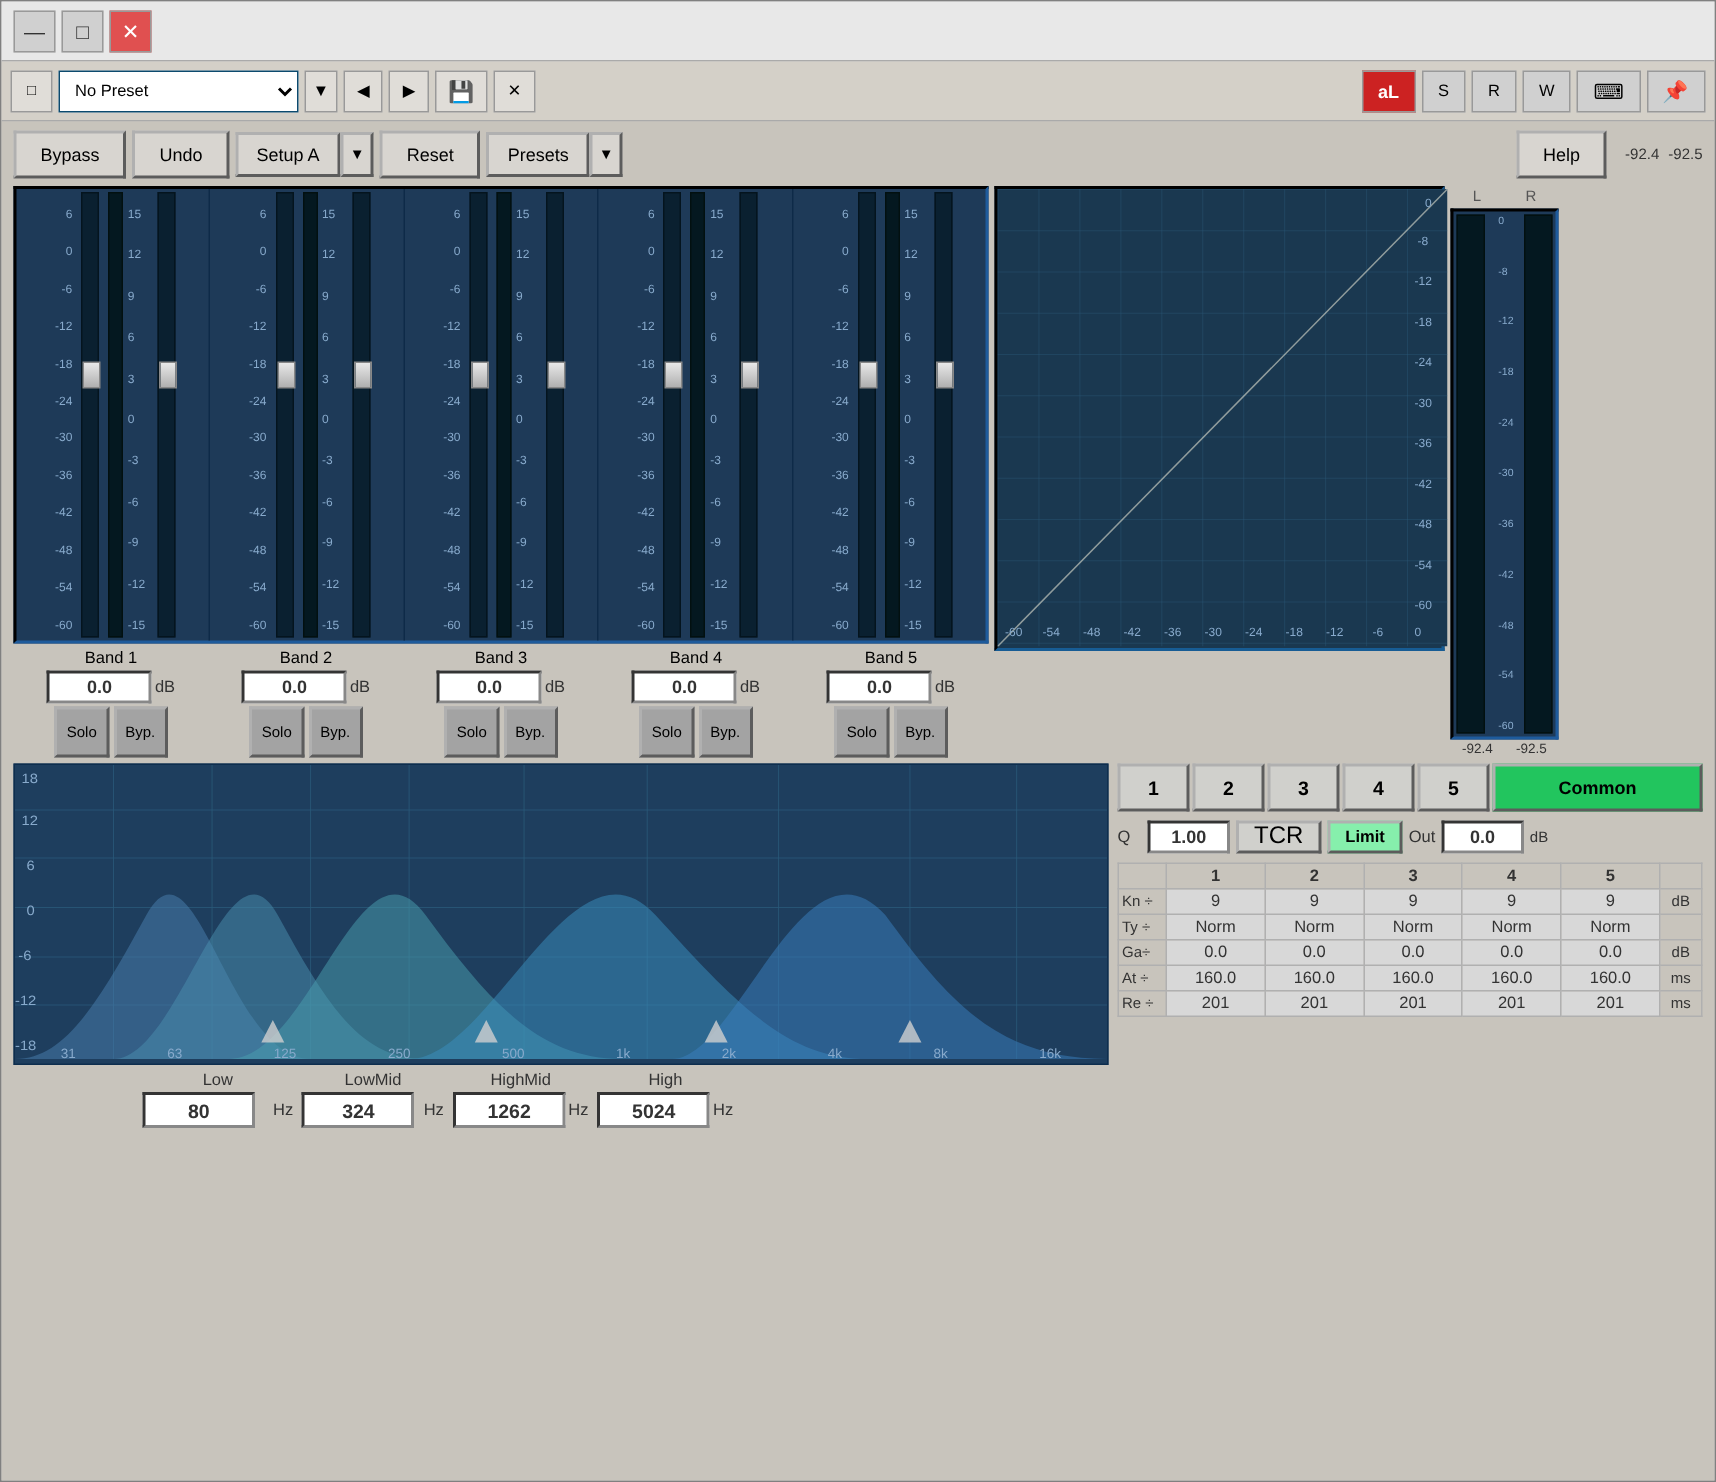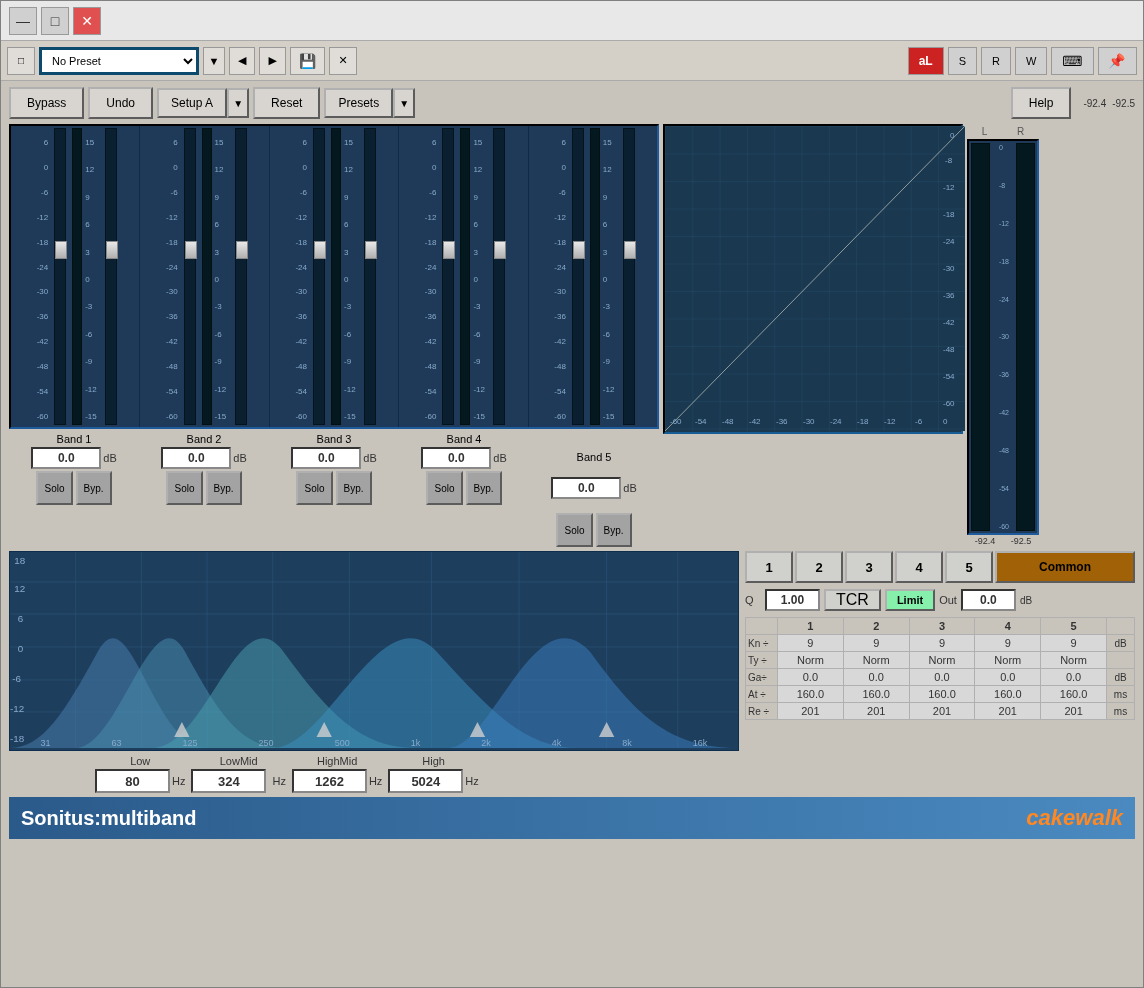--- a/index.html
+++ b/index.html
@@ -46,21 +46,21 @@
     .toolbar-btn {
       height: 28px; padding: 0 8px;
       background: #e0ddd8;
       border: 1px solid #999;
       cursor: pointer; font-size: 11px;
       display: flex; align-items: center; justify-content: center;
     }
     .preset-dropdown {
       width: 160px; height: 28px;
       background: white;
-      border: 3px solid #0c4a6e;
+      border: 1px solid #0c4a6e;
       padding: 0 6px;
       font-size: 11px;
     }
     .toolbar-right {
       margin-left: auto;
       display: flex; align-items: center; gap: 4px;
     }
     .toolbar-right-btn {
       height: 28px; padding: 0 10px;
       background: #e0ddd8;
@@ -652,21 +652,21 @@
                   <span>0.0</span>
                 </div>
               <span class="db-unit">dB</span>
             </div>
             <div style="display:flex;gap:3px;">
               <button class="solo-btn">Solo</button>
               <button class="byp-btn">Byp.</button>
             </div>
           </div>
 
-          <div style="width:130px;display:flex;flex-direction:column;align-items:center;gap:14px;margin-top:18px;">
+          <div style="width:130px;display:flex;flex-direction:column;align-items:center;gap:2px;">
             <span>Band 5</span>
             <div style="display:flex;align-items:center;gap:2px;">
               <div class="db-box">
                   <span>0.0</span>
                 </div>
               <span class="db-unit">dB</span>
             </div>
             <div style="display:flex;gap:3px;">
               <button class="solo-btn">Solo</button>
               <button class="byp-btn">Byp.</button>
@@ -802,21 +802,21 @@
             <span>4k</span>
             <span>8k</span>
             <span>16k</span>
           </div>
         </div>
 
         <div class="freq-inputs">
           <div style="width:80px;"></div>
           <div class="freq-group">
             <span class="freq-label">Low</span>
-            <div style="display:flex;align-items:center;gap:2px;">
+            <div style="display:flex;align-items:center;gap:12px;">
               <div class="freq-box">
                   <span>80</span>
                 </div>
               <span class="freq-unit">Hz</span>
             </div>
           </div>
           <div class="freq-group">
             <span class="freq-label">LowMid</span>
             <div style="display:flex;align-items:center;gap:6px;">
               <div class="freq-box">
@@ -847,21 +847,21 @@
       </div>
 
       <div class="right-panel">
 
         <div class="band-tabs">
           <button class="band-tab">1</button>
           <button class="band-tab">2</button>
           <button class="band-tab">3</button>
           <button class="band-tab">4</button>
           <button class="band-tab">5</button>
-          <button class="band-tab common" style="flex:1;background:#a16207;border:2px outset #b0b0b0;font-size:12px;font-weight:bold;">Common</button>
+          <button class="band-tab common" style="flex:1;background:#22c55e;border:2px outset #b0b0b0;font-size:12px;font-weight:bold;">Common</button>
         </div>
 
         <div class="q-row">
           <span class="q-label">Q</span>
           <div class="q-box">
               <span>1.00</span>
             </div>
           <button class="tcr-btn">TCR</button>
           <button class="limit-btn">Limit</button>
           <span class="out-label">Out</span>
@@ -927,19 +927,15 @@
               <td>201</td>
               <td>201</td>
               <td>201</td>
               <td class="unit-col">ms</td>
             </tr>
           </tbody>
         </table>
       </div>
     </div>
 
-    <div class="status-bar">
-      <span class="status-name">Sonitus:multiband</span>
-      <span class="status-brand">cakewalk</span>
-    </div>
 
   </div>
 </div>
 
 </body></html>

